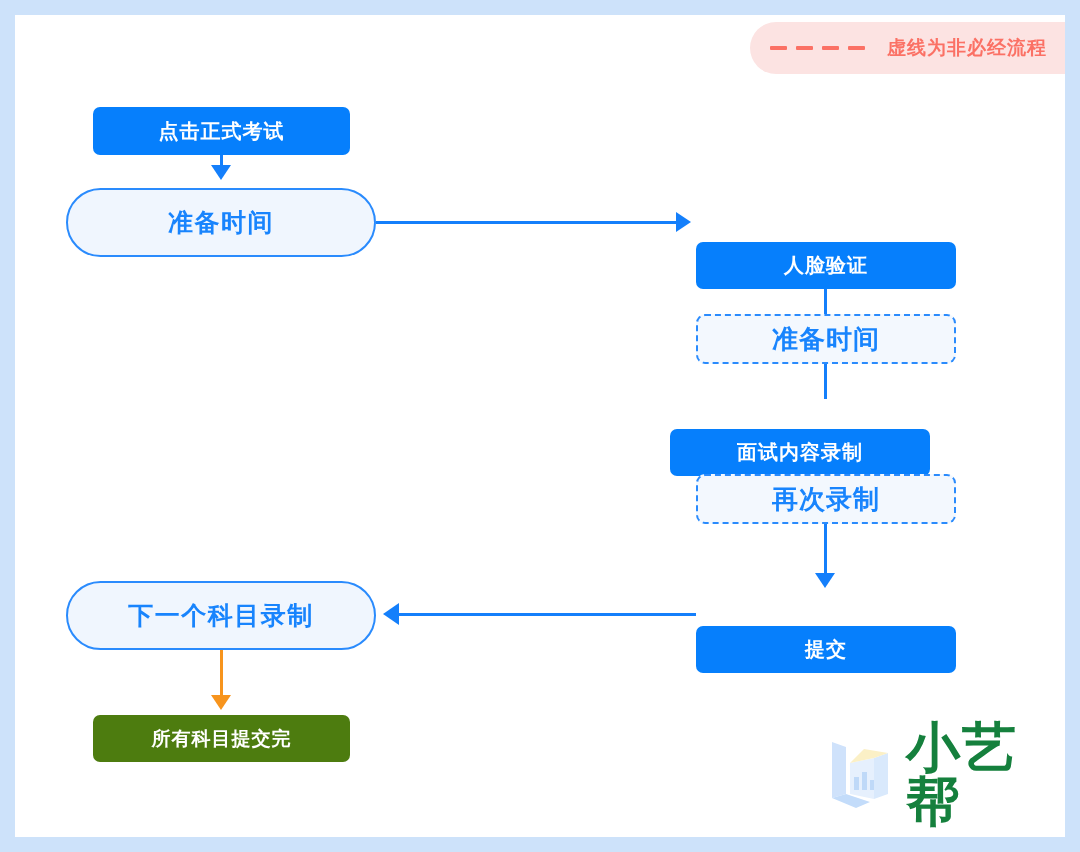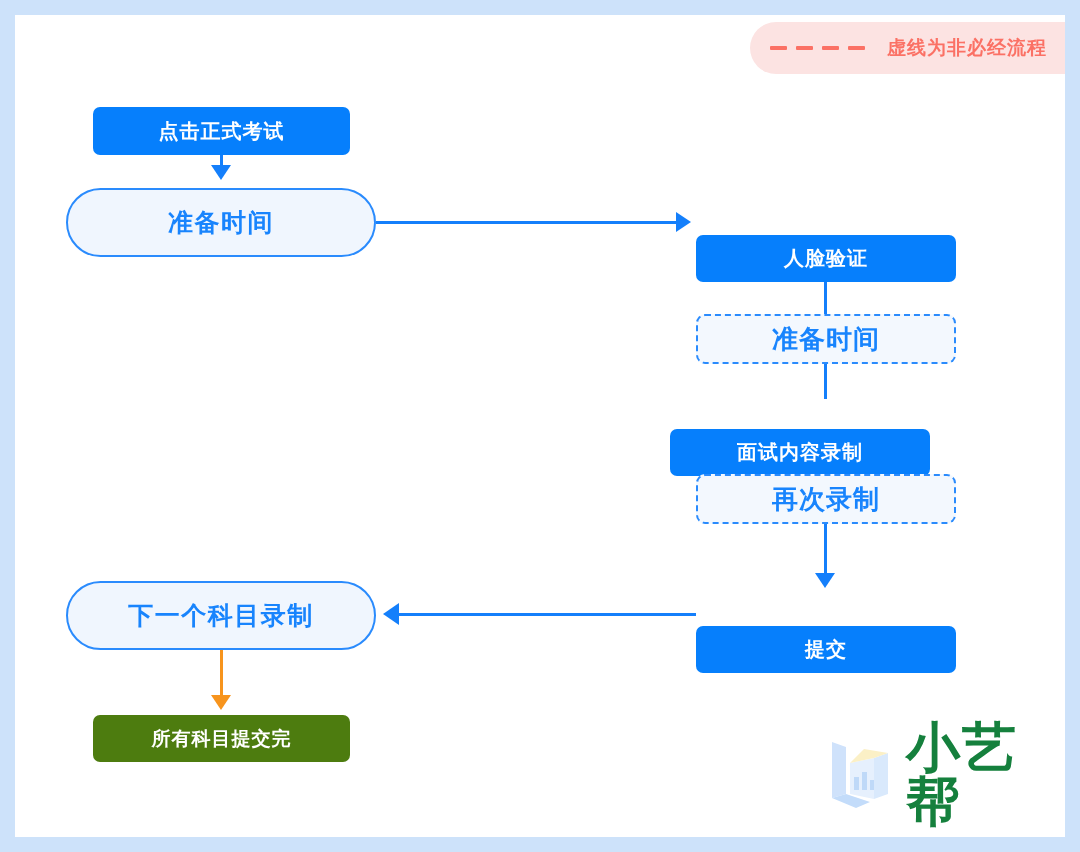--- a/index.html
+++ b/index.html
@@ -189,21 +189,21 @@
     <div class="node solid-blue" style="left:78px; top:57px; width:257px; height:48px;">点击正式考试</div>
 
     <div class="vline" style="left:205px; top:105px; height:48px;"></div>
     <div class="arrowhead down" style="left:196px; top:150px;"></div>
 
     <div class="node pill" style="left:51px; top:173px; width:310px; height:69px;">准备时间</div>
 
     <div class="hline" style="left:361px; top:206px; width:302px;"></div>
     <div class="arrowhead right" style="left:661px; top:197px;"></div>
 
-    <div class="node solid-blue" style="left:681px; top:185px; width:260px; height:47px;">人脸验证</div>
+    <div class="node solid-blue" style="left:681px; top:192px; width:260px; height:47px;">人脸验证</div>
 
     <div class="vline" style="left:809px; top:230px; height:69px;"></div>
 
     <div class="node dashed" style="left:681px; top:299px; width:260px; height:50px;">准备时间</div>
 
     <div class="vline" style="left:809px; top:349px; height:35px;"></div>
 
     <div class="node solid-blue" style="left:655px; top:379px; width:260px; height:47px;">面试内容录制</div>
 
     <div class="vline" style="left:809px; top:426px; height:35px;"></div>

